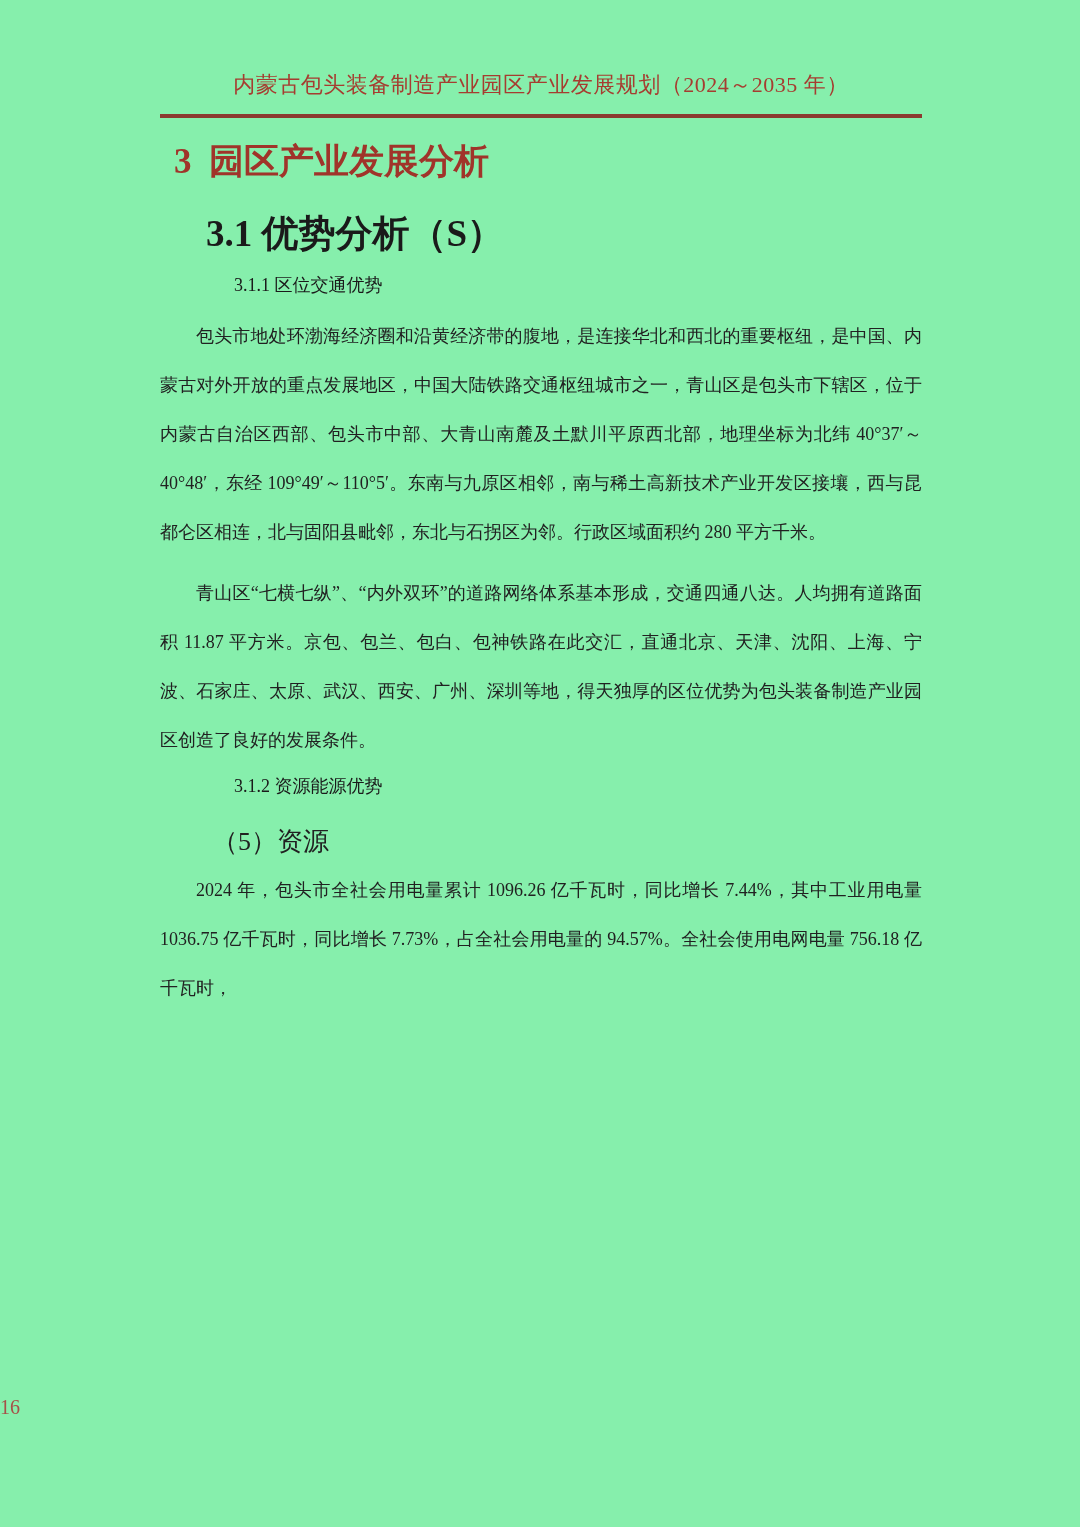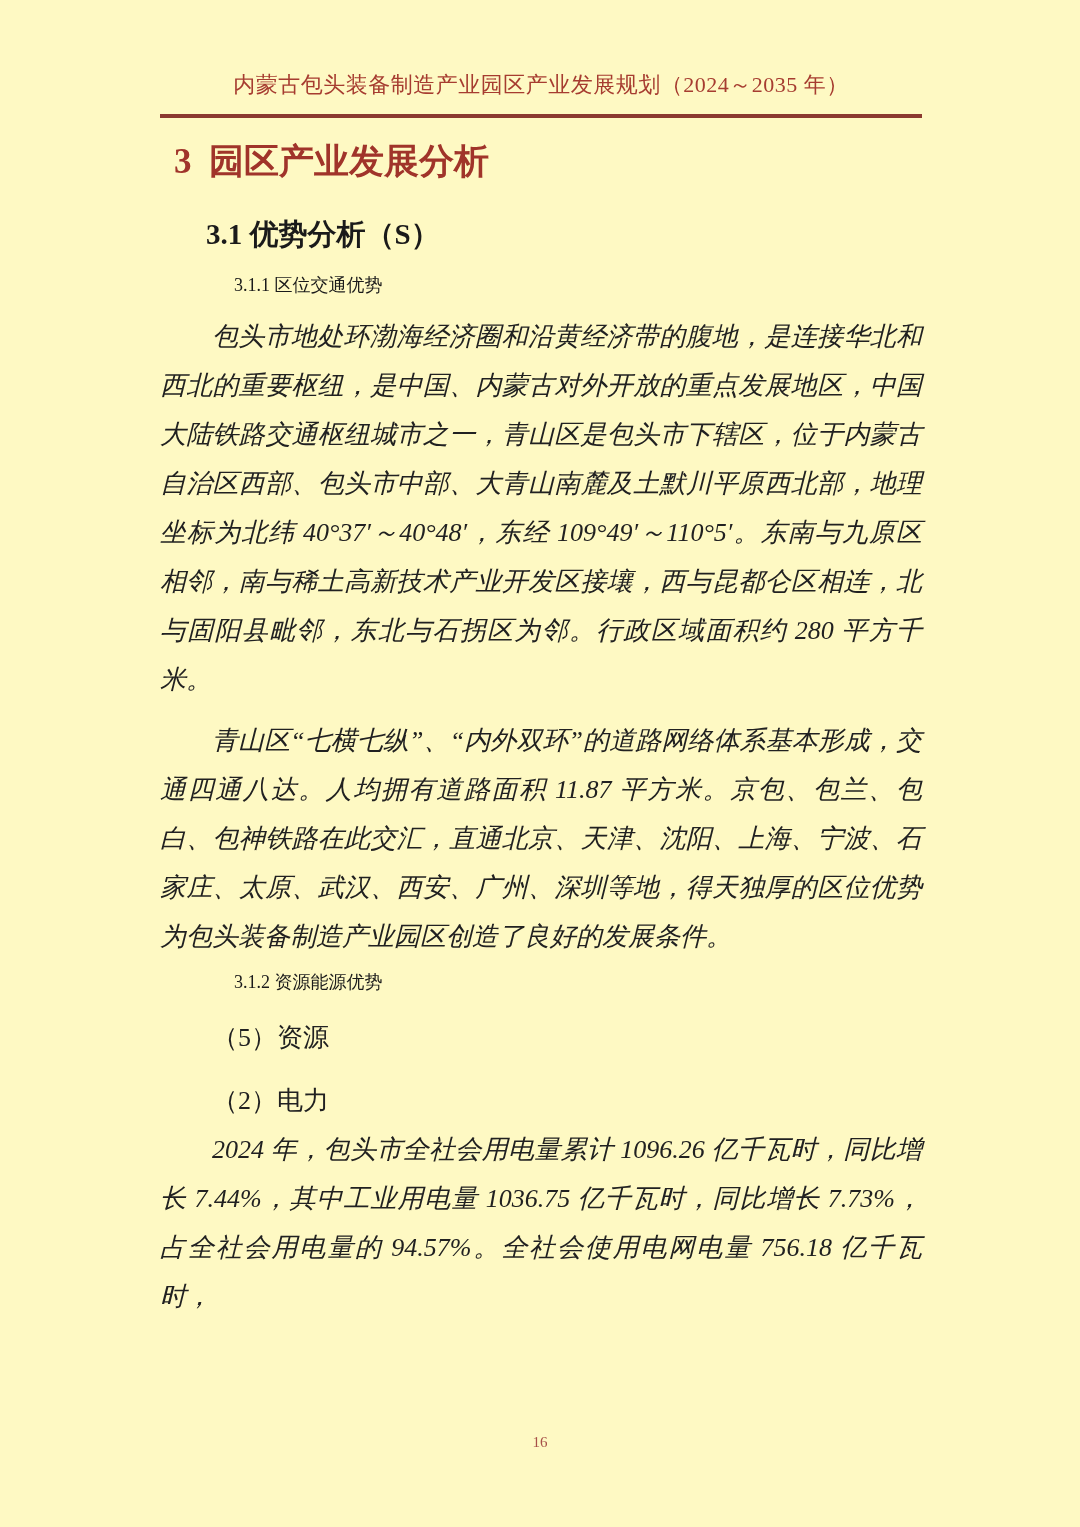--- a/index.html
+++ b/index.html
@@ -14,21 +14,21 @@
     font-family: "Liberation Serif", "DejaVu Serif", serif;
     color: #212121;
     position: relative;
   }
   .page {
     box-sizing: border-box;
     width: 1080px;
     height: 1527px;
     padding: 70px 158px 0 160px;
     position: relative;
-    background: #fef9c3;
+    background: #86efac;
   }
   .doc-header {
     text-align: center;
     font-size: 22px;
     line-height: 30px;
     color: var(--accent_red, #a63c30);
     letter-spacing: 0.5px;
     white-space: nowrap;
   }
   .header-rule {
@@ -39,64 +39,62 @@
   h1.chapter {
     font-size: 35px;
     line-height: 44px;
     font-weight: bold;
     color: var(--heading_red, #a0342a);
     margin: 22px 0 16px 14px;
     white-space: pre-wrap;
     font-family: "Liberation Serif", "DejaVu Serif", serif;
   }
   h2.section {
-    font-size: 29px;
+    font-size: 37px;
     line-height: 36px;
     font-weight: bold;
     color: #1a1a1a;
     margin: 32px 0 0 46px;
     white-space: pre-wrap;
   }
   h3.subsection {
     font-size: 18px;
     line-height: 34px;
     font-weight: normal;
     color: #1a1a1a;
     margin: 16px 0 0 74px;
     white-space: pre-wrap;
   }
   h3.subsection.second {
     margin-top: 4px;
   }
   p.body {
-    font-size: 26px;
+    font-size: 18px;
     line-height: 49px;
     text-align: justify;
     text-indent: 2em;
     margin: 10px 0 0 0;
     color: #212121;
-    font-style: italic;
   }
   p.body.first { margin-top: 10px; }
   p.body.cont { margin-top: 12px; }
   p.body.tight { margin-top: 0; }
   p.item {
     font-size: 26px;
     line-height: 49px;
     text-indent: 2em;
     margin: 14px 0 0 0;
     color: #212121;
   }
   .page-footer {
     position: absolute;
     left: 0;
     right: 0;
-    bottom: 76px;
-    text-align: center;
-    font-size: 15px;
+    bottom: 108px;
+    font-size: 20px;
     color: var(--footer_red, #a65048);
   }
 </style>
 </head>
 <body>
 
 <div class="page">
 
   <div class="doc-header">内蒙古包头装备制造产业园区产业发展规划（2024～2035 年）</div>
 
@@ -110,19 +108,18 @@
 
   <p class="body first">包头市地处环渤海经济圈和沿黄经济带的腹地，是连接华北和西北的重要枢纽，是中国、内蒙古对外开放的重点发展地区，中国大陆铁路交通枢纽城市之一，青山区是包头市下辖区，位于内蒙古自治区西部、包头市中部、大青山南麓及土默川平原西北部，地理坐标为北纬 40°37′～40°48′，东经 109°49′～110°5′。东南与九原区相邻，南与稀土高新技术产业开发区接壤，西与昆都仑区相连，北与固阳县毗邻，东北与石拐区为邻。行政区域面积约 280 平方千米。</p>
 
   <p class="body cont">青山区“七横七纵”、“内外双环”的道路网络体系基本形成，交通四通八达。人均拥有道路面积 11.87 平方米。京包、包兰、包白、包神铁路在此交汇，直通北京、天津、沈阳、上海、宁波、石家庄、太原、武汉、西安、广州、深圳等地，得天独厚的区位优势为包头装备制造产业园区创造了良好的发展条件。</p>
 
   <h3 class="subsection second">3.1.2 资源能源优势</h3>
 
   <p class="item">（5）资源</p>
 
 
-  <p class="item">（2）电力</p>
 
   <p class="body tight">2024 年，包头市全社会用电量累计 1096.26 亿千瓦时，同比增长 7.44%，其中工业用电量 1036.75 亿千瓦时，同比增长 7.73%，占全社会用电量的 94.57%。全社会使用电网电量 756.18 亿千瓦时，</p>
 
   <div class="page-footer">16</div>
 
 </div>
 
 </body></html>

